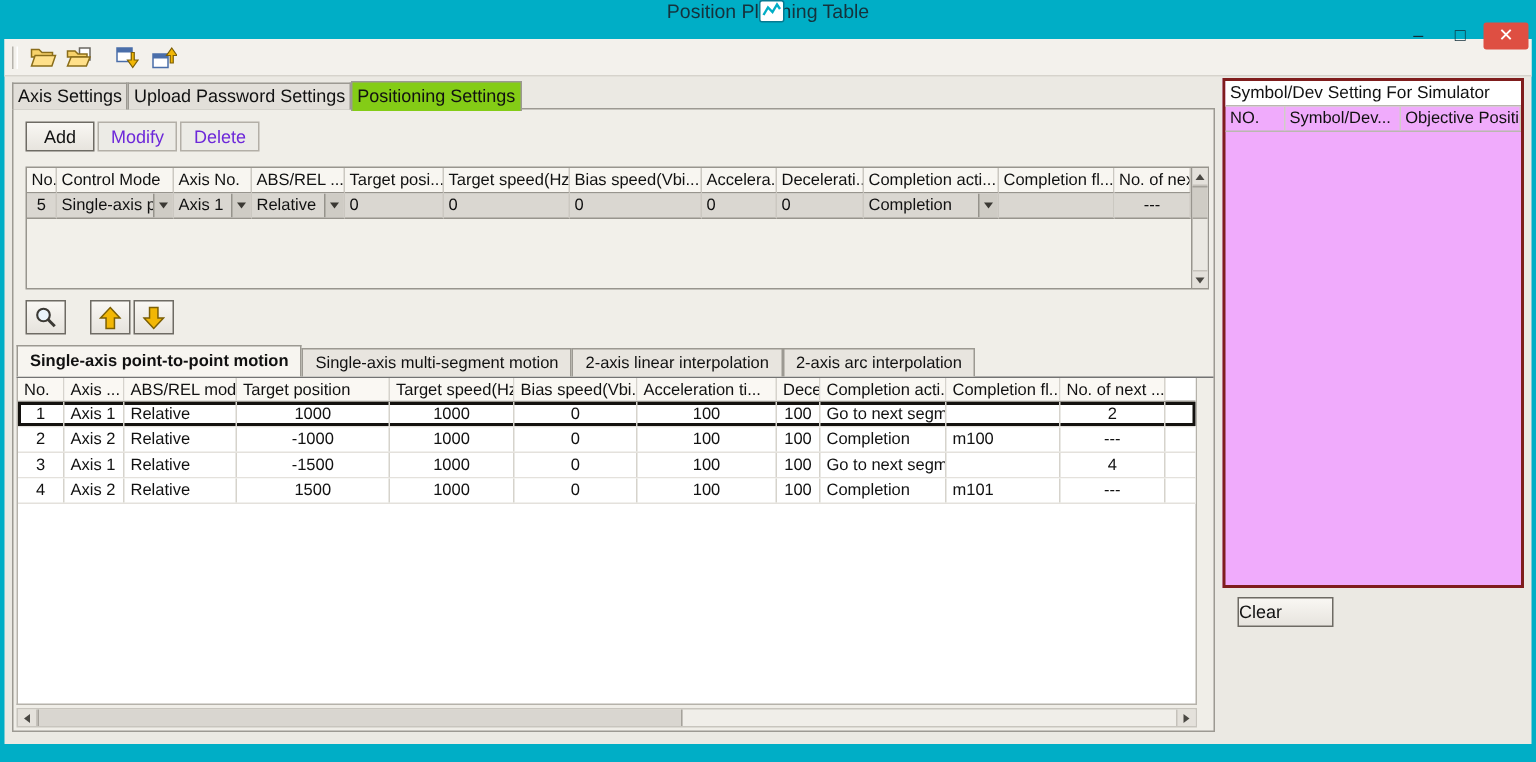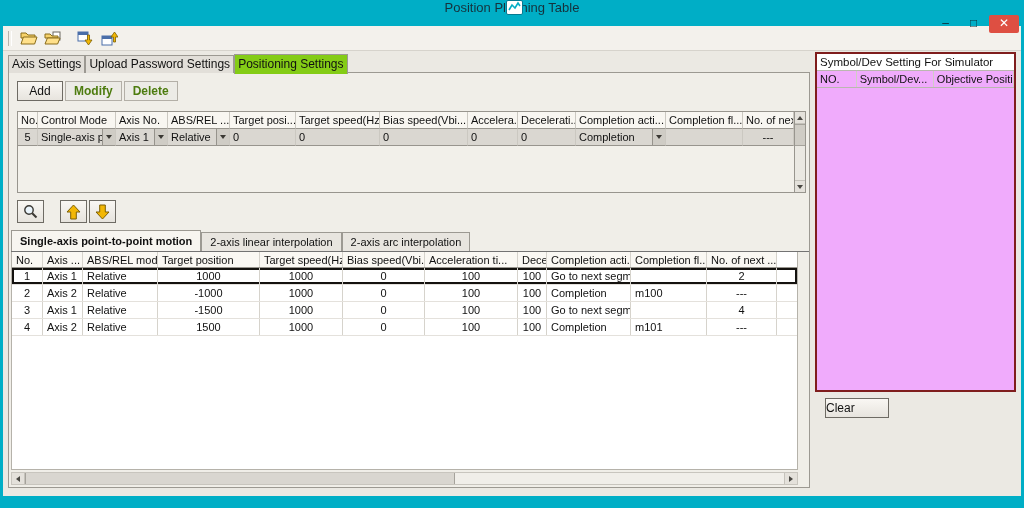--- a/index.html
+++ b/index.html
@@ -34,21 +34,21 @@
           border:1px solid #9c9992; border-bottom:none; white-space:nowrap; }
   .mtab.active { height:20px; line-height:19px; background:#84cc16; margin-bottom:-1px; }
 
   .page { position:absolute; top:46px; left:5px; width:802px; height:416px;
           background:#f0eee8; border:1px solid #9c9992; }
 
   
   .btnrow { position:absolute; top:8px; left:8px; display:flex; gap:2px; }
   .btn { min-width:46px; height:20px; padding:0 8px; font-size:12px; text-align:center; line-height:18px;
          background:linear-gradient(#f9f7f3,#e7e4de); border:1px solid #6e6b64; color:#111; }
-  .btn.disabled { color:#4d7c0f; border-color:#b3afa7; background:#ecebe6;font-weight:bold; }
+  .btn.disabled { color:#6d28d9; border-color:#b3afa7; background:#ecebe6; }
 
   
   .plan { position:absolute; top:38px; left:8px; width:789px; height:82px;
           border:1px solid #98958e; background:#f2f0ea; display:flex; }
   .plan-grid { width:776px; }
   .pt-row { display:flex; height:17px; }
   .pt-cell { border-right:1px solid #cbc8c1; padding:0 3px; line-height:16px; font-size:11px;
              white-space:nowrap; overflow:hidden; }
   .pt-head .pt-cell { background:#f8f6f1; border-bottom:1px solid #98958e; }
   .pt-data .pt-cell { background:#dad7d1; border-bottom:1px solid #98958e; }
@@ -260,20 +260,21 @@
         </span>
         <span class="mbtn">
           <svg width="15" height="16" viewBox="0 0 15 16">
             <path d="M7.5 15 L1 8 H4.7 V1 H10.3 V8 H14 Z" fill="#f2b705" stroke="#7c5f04"></path>
           </svg>
         </span>
       </div>
 
       <div class="subtabs">
         <span class="stab active">Single-axis point-to-point motion</span>
+        <span class="stab">Single-axis multi-segment motion</span>
         <span class="stab">2-axis linear interpolation</span>
         <span class="stab">2-axis arc interpolation</span>
       </div>
 
       <div class="seg-section">
         <div class="st-row st-head">
           <div class="st-cell st-c0">No.</div>
           <div class="st-cell st-c1">Axis ...</div>
           <div class="st-cell st-c2">ABS/REL mode</div>
           <div class="st-cell st-c3">Target position</div>

